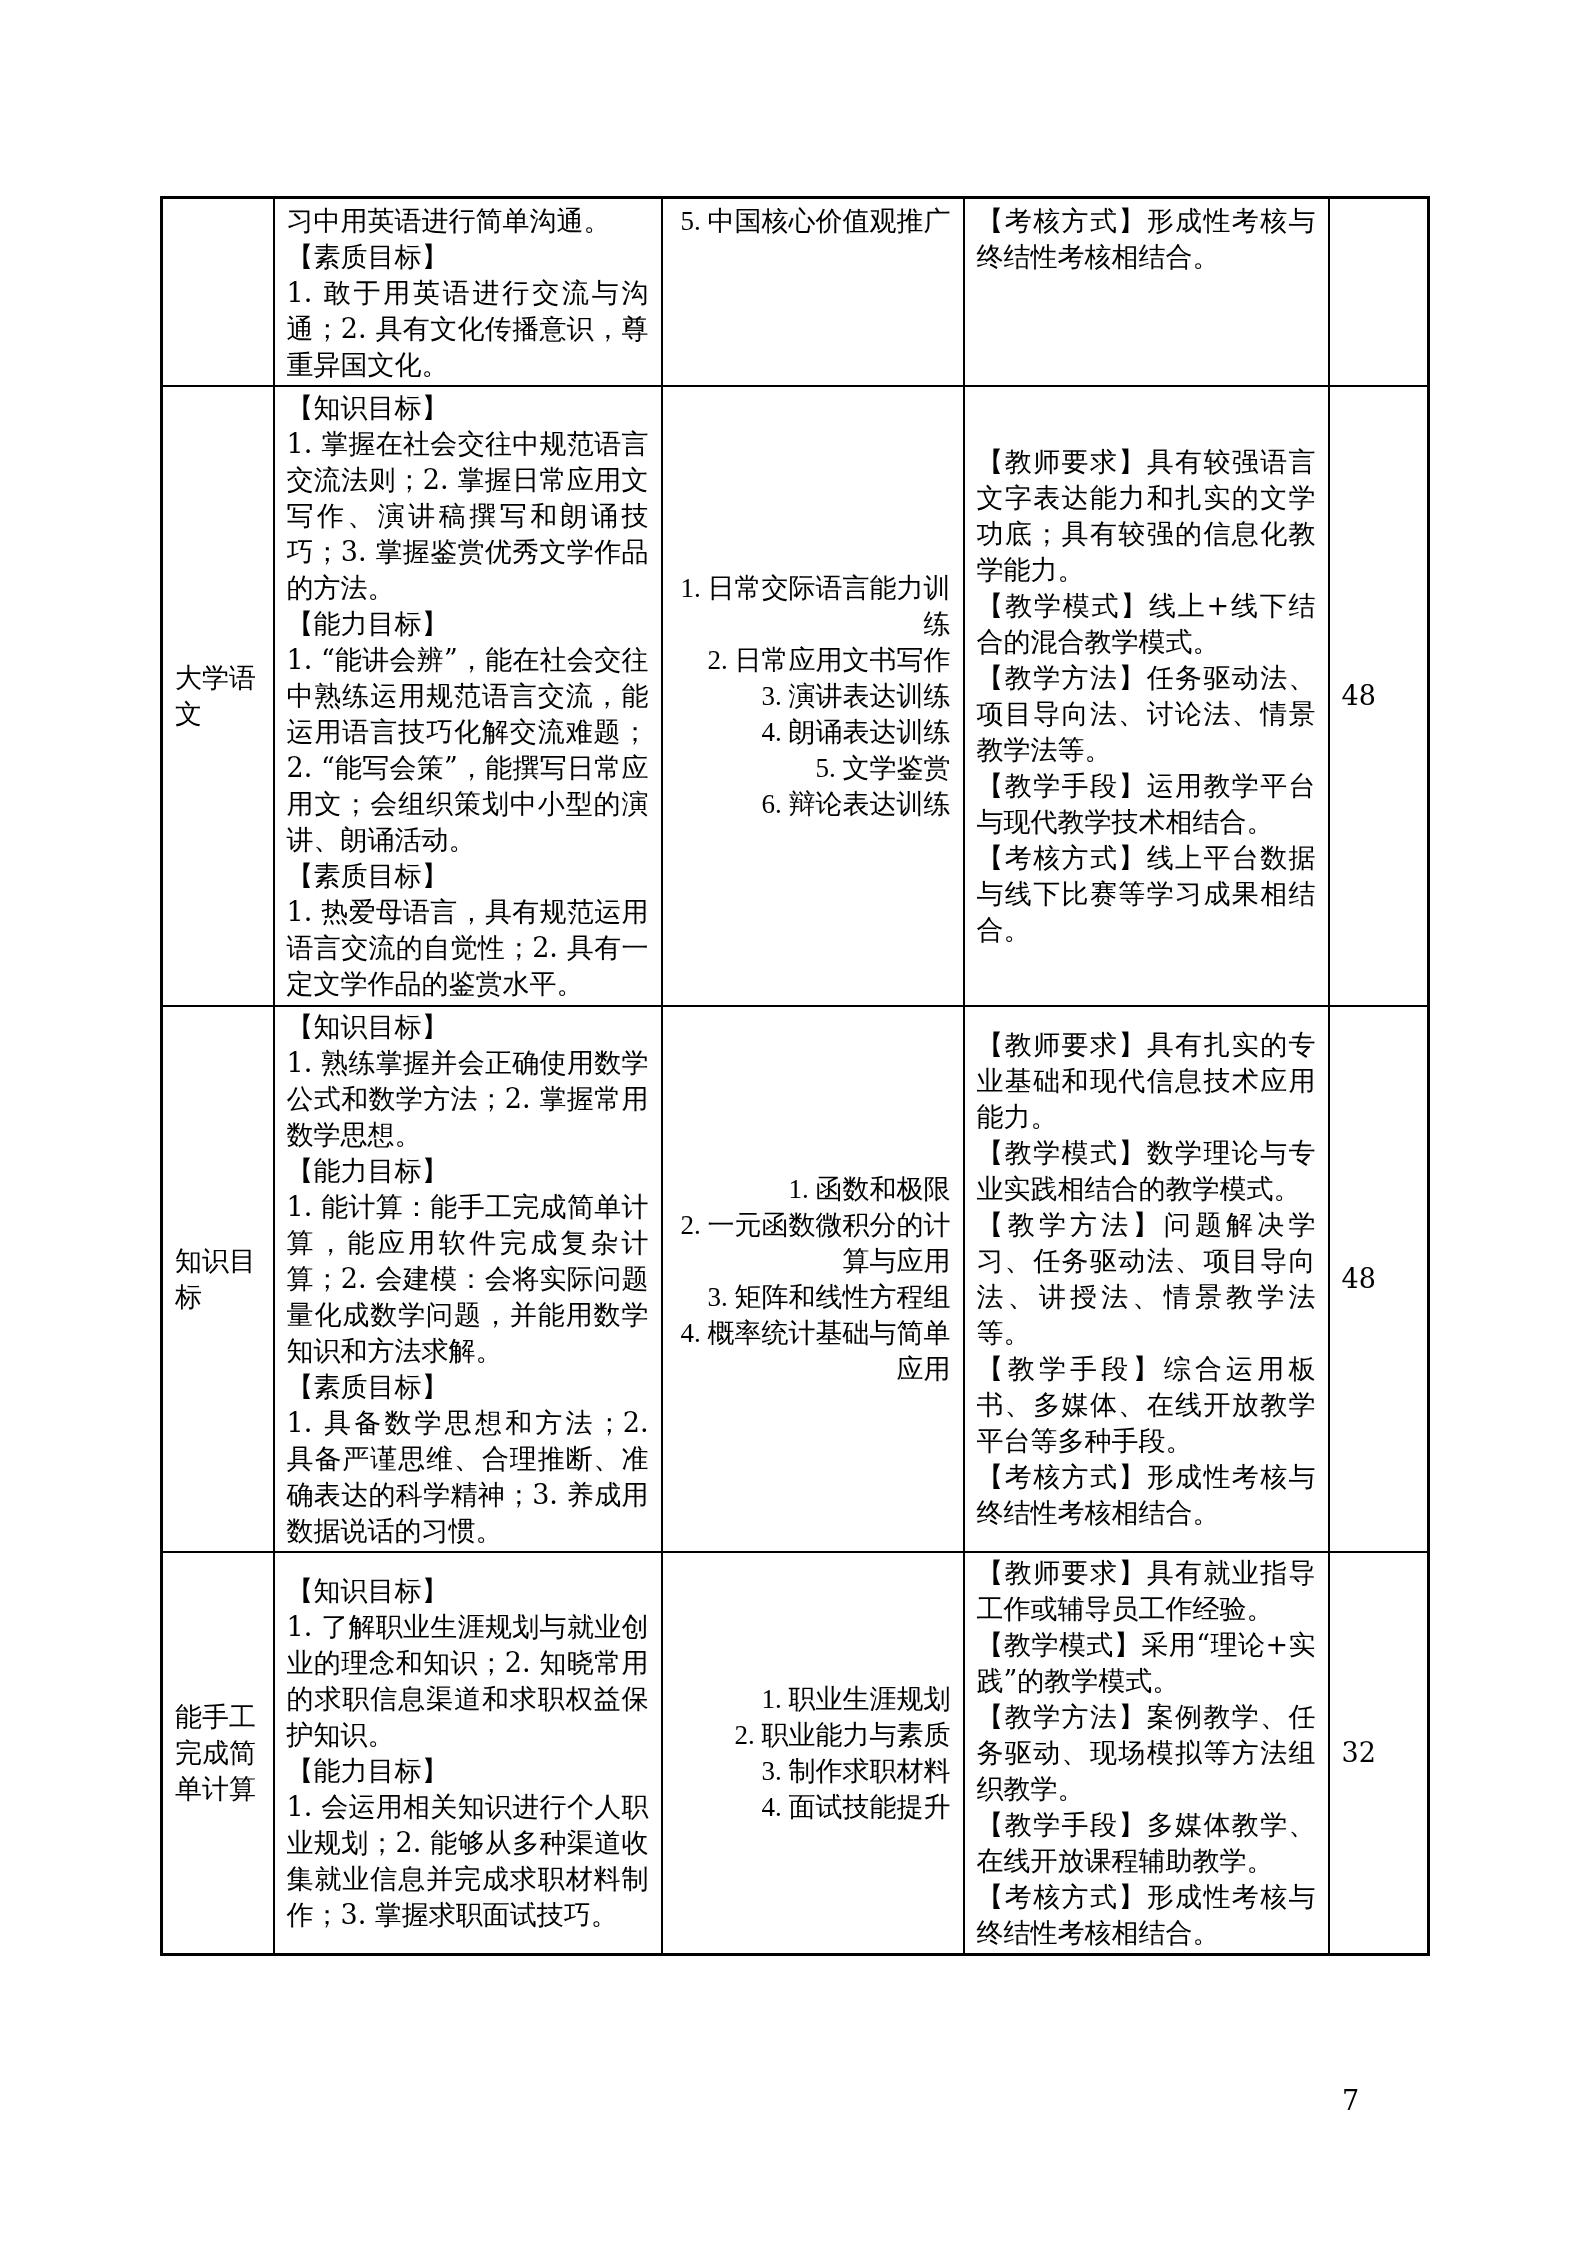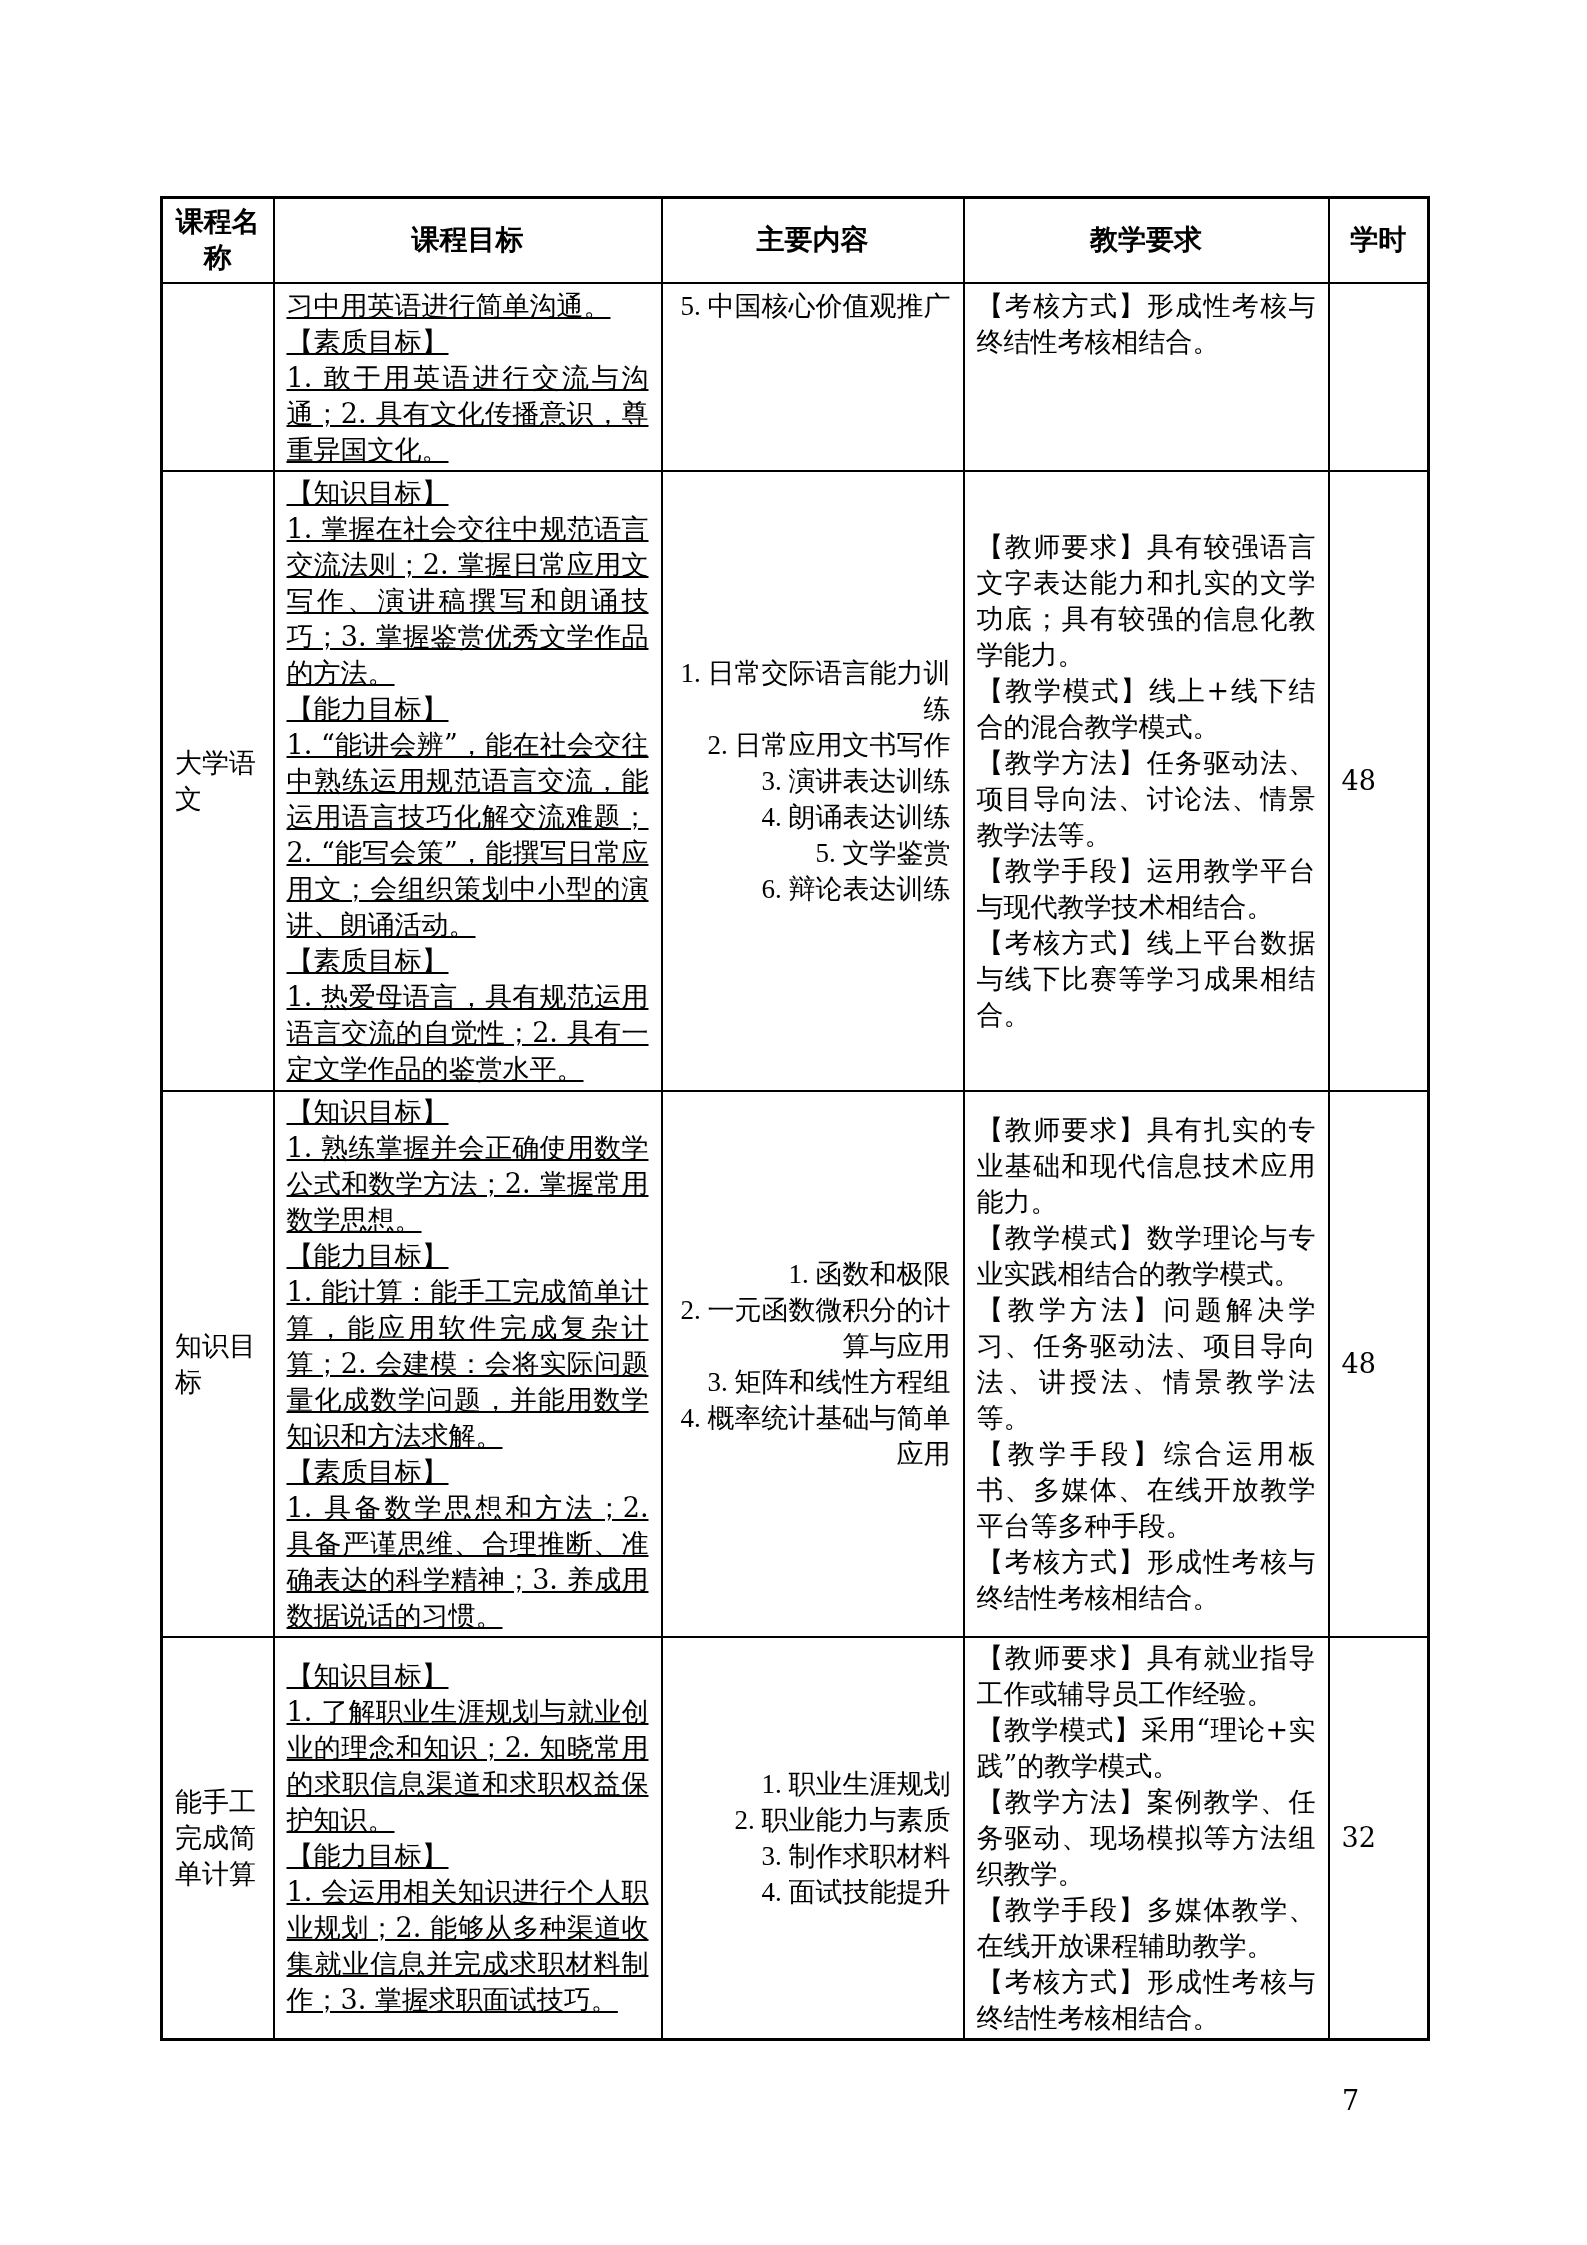--- a/index.html
+++ b/index.html
@@ -19,21 +19,21 @@
     border:2px solid #000;
     padding:2px 12px;
     vertical-align:middle;
     overflow:hidden;
   }
   .course-table th{
     font-weight:bold;text-align:center;font-size:28px;padding:2px 6px;
   }
   .multiline{white-space:pre-line;}
   .cell-name{padding:2px 8px;}
-  .cell-objectives{text-align:justify;vertical-align:top;padding-top:4px;text-decoration:underline;}
+  .cell-objectives{text-align:justify;vertical-align:top;padding-top:4px;}
   .cell-content{text-align:right;padding-left:15px;padding-right:8px;font-family:Liberation Serif, serif;}
   .cell-requirements{text-align:justify;padding-left:13px;}
   .cell-hours{text-align:left;}
   .row-top td{vertical-align:top;padding-top:4px;}
   .page-number{
     position:absolute;left:1342px;top:2083px;
     font-size:27px;line-height:36px;
   }
 </style>
 </head>
@@ -41,27 +41,20 @@
 
 <table class="course-table">
   <colgroup>
     <col style="width:112px">
     <col style="width:388px">
     <col style="width:302px">
     <col style="width:365px">
     <col style="width:100px">
   </colgroup>
   <tbody>
-      <tr style="height:85px">
-    <th>课程名称</th>
-    <th>课程目标</th>
-    <th>主要内容</th>
-    <th>教学要求</th>
-    <th>学时</th>
-  </tr>
   <tr class="row-top" style="height:185px">
     <td class="cell-name"></td>
     <td class="cell-objectives multiline">习中用英语进行简单沟通。
 【素质目标】
 1. 敢于用英语进行交流与沟通；2. 具有文化传播意识，尊重异国文化。</td>
     <td class="cell-content multiline">5. 中国核心价值观推广</td>
     <td class="cell-requirements multiline">【考核方式】形成性考核与终结性考核相结合。</td>
     <td class="cell-hours"></td>
   </tr>
   <tr style="height:620px">

